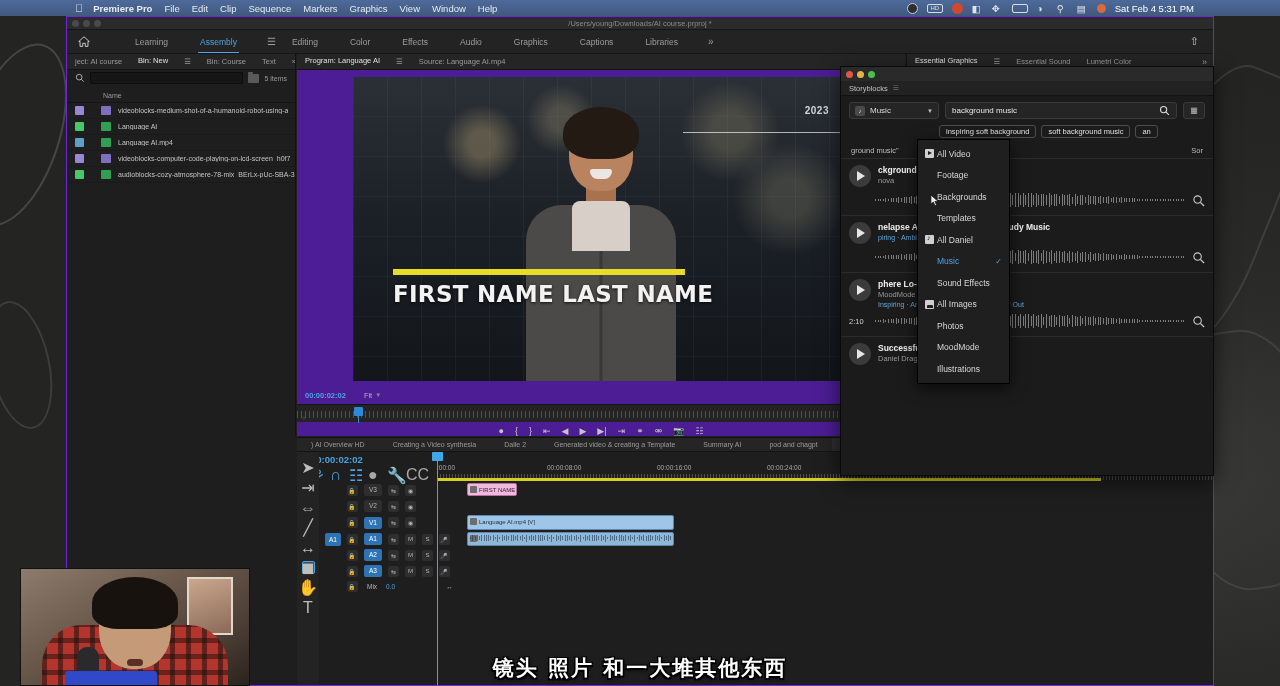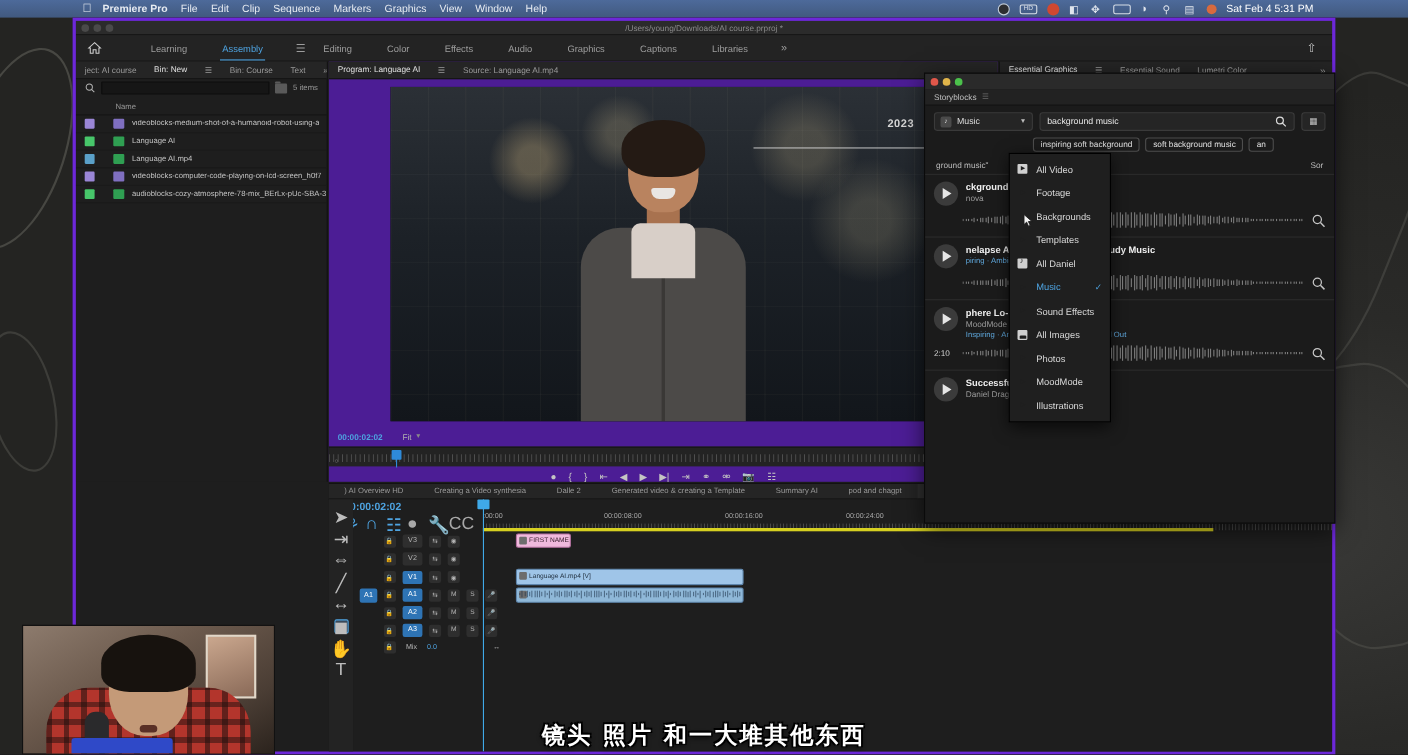--- a/index.html
+++ b/index.html
@@ -35,21 +35,21 @@
      opacity:.95; }
   .mb-ico.circle { border-radius:50%; background:#2c2c2c; border:1px solid #c9d2dd; }
   .mb-ico.hd { width:16px; height:9px; border:1px solid #dfe5ec; border-radius:2px;
      font-size:6px; line-height:7px; text-align:center; color:#dfe5ec; }
   .mb-ico.dot-red { border-radius:50%; background:#d9472b; }
   .mb-ico.dot-org { border-radius:50%; background:#e06a3a; width:9px;height:9px; }
   .clock { font-size:9.5px; color:#fff; white-space:nowrap; }
 
   
   .pp-window { position:absolute; left:66px; top:16px; width:1148px; height:670px;
-    background:#1e1e1e; border:3px solid #6d28d9; overflow:hidden; }
+    background:#1e1e1e; border:1px solid #6d28d9; overflow:hidden; }
   .pp-titlebar { height:13px; background:#2b2b2b; display:flex; align-items:center;
     position:relative; border-bottom:1px solid #161616; }
   .traffic { display:flex; gap:4px; margin-left:5px; }
   .tl { width:7px; height:7px; border-radius:50%; background:#4a4a4a; }
   .pp-path { position:absolute; left:0; right:0; text-align:center; font-size:7.5px;
     color:#8a8a8a; }
 
   
   .ws-bar { height:24px; background:#232323; display:flex; align-items:center;
     border-bottom:1px solid #161616; position:relative; }
@@ -219,21 +219,21 @@
   .sb-dur { font-size:7.5px; color:#d0d0d0; width:20px; }
   .wave { flex:1; height:16px; position:relative; overflow:hidden; }
   .wave i { position:absolute; bottom:0; width:1px; background:#7d7d7d; }
   .zoom-ico { width:13px; height:13px; color:#c7c7c7; flex:none; }
 
   
   .sb-menu { position:absolute; left:917px; top:139px; width:93px;
     background:#1f1f1f; border:1px solid #000; box-shadow:0 4px 14px rgba(0,0,0,.65);
     padding:3px 0; z-index:40; }
   .sb-mi { height:21.5px; display:flex; align-items:center; padding-left:7px;
-    font-size:8.5px; color:#d8d8d8; gap:8px; position:relative;text-align:center; }
+    font-size:8.5px; color:#d8d8d8; gap:3px; position:relative;text-align:center; }
   .sb-mi.sel { color:#4ea3e0; }
   .sb-mi .tick { position:absolute; right:7px; font-size:8px; color:#4ea3e0; }
   .mi-ico { width:9px; height:9px; background:#d0d0d0; border-radius:1px; flex:none;
     position:relative; }
   .mi-ico.none { background:transparent; }
   .mi-ico::after { content:""; position:absolute; left:2.5px; top:2px;
     border-left:4px solid #1f1f1f; border-top:2.5px solid transparent;
     border-bottom:2.5px solid transparent; }
   .mi-ico.note::after { border:none; content:"\266A"; color:#1f1f1f; font-size:7px;
     left:2px; top:-1px; }
@@ -477,20 +477,24 @@
             <div class="p-zip"></div>
             <div class="p-inner"></div>
             <div class="p-head">
               <i class="p-eye l"></i>
                 <i class="p-eye r"></i>
               <i class="p-mouth"></i>
             </div>
             <div class="p-hair"></div>
           </div>
           <div class="year">2023</div>
+          <div class="lower-third">
+            <div class="lt-bar"></div>
+            <div class="lt-name">FIRST NAME LAST NAME</div>
+          </div>
         </div>
 
         <div class="pm-ctl">
           <span class="tc-blue">00:00:02:02</span>
           <span class="fitsel">
             <span>Fit</span>
             <span class="caret">▼</span>
           </span>
           <span class="pm-right">
             <span>1/2</span>

